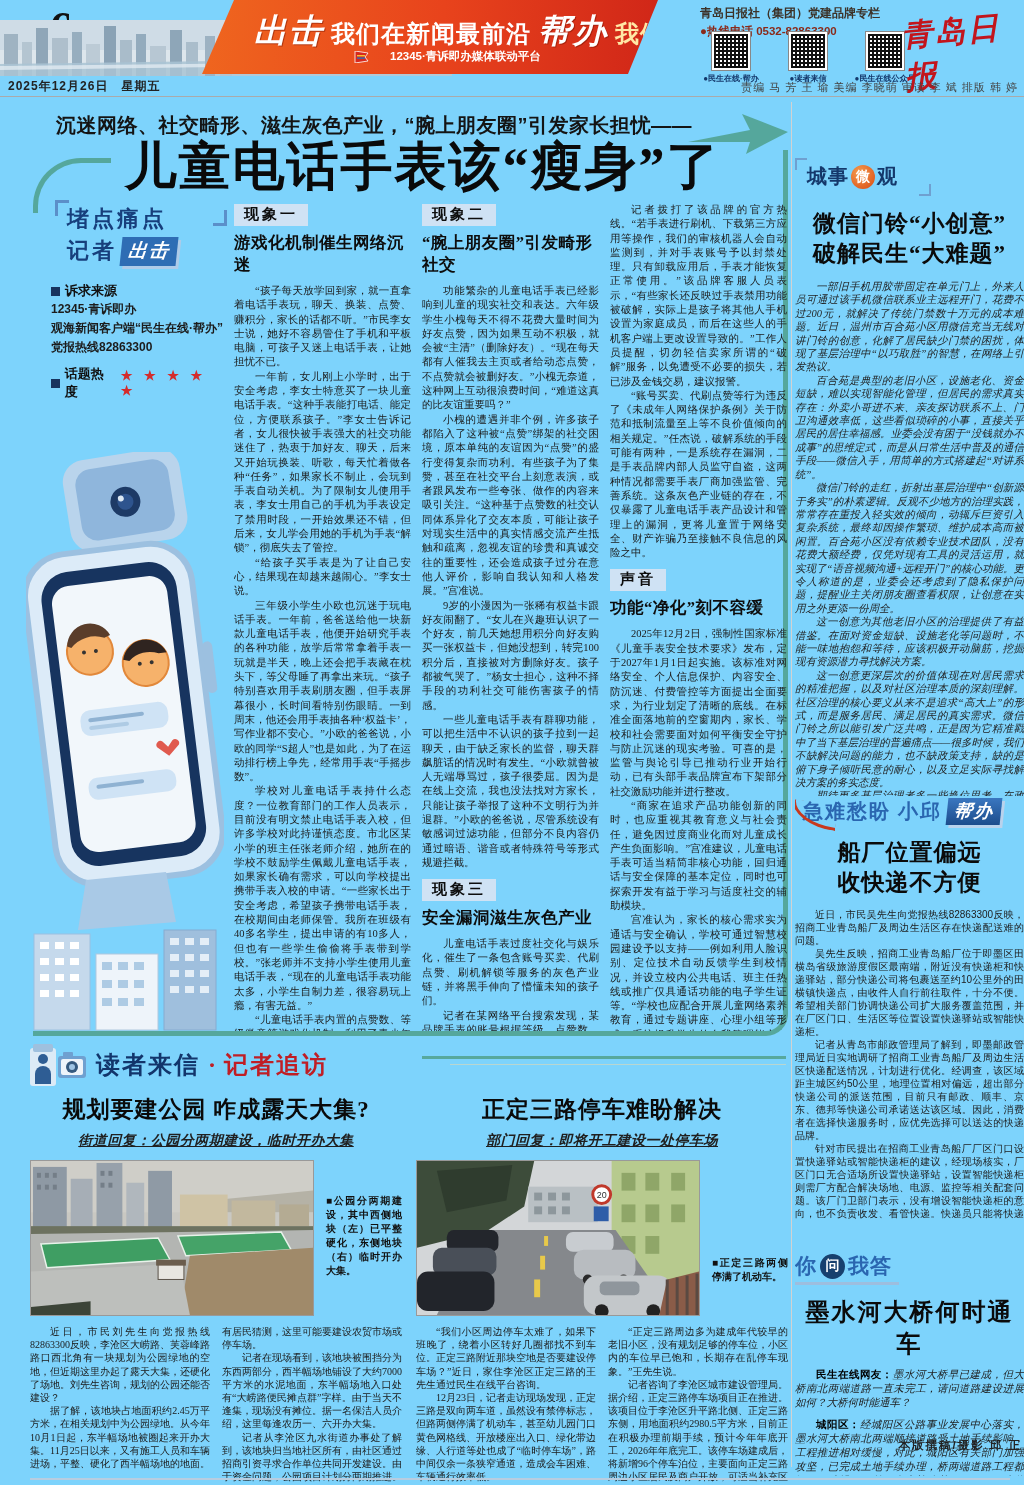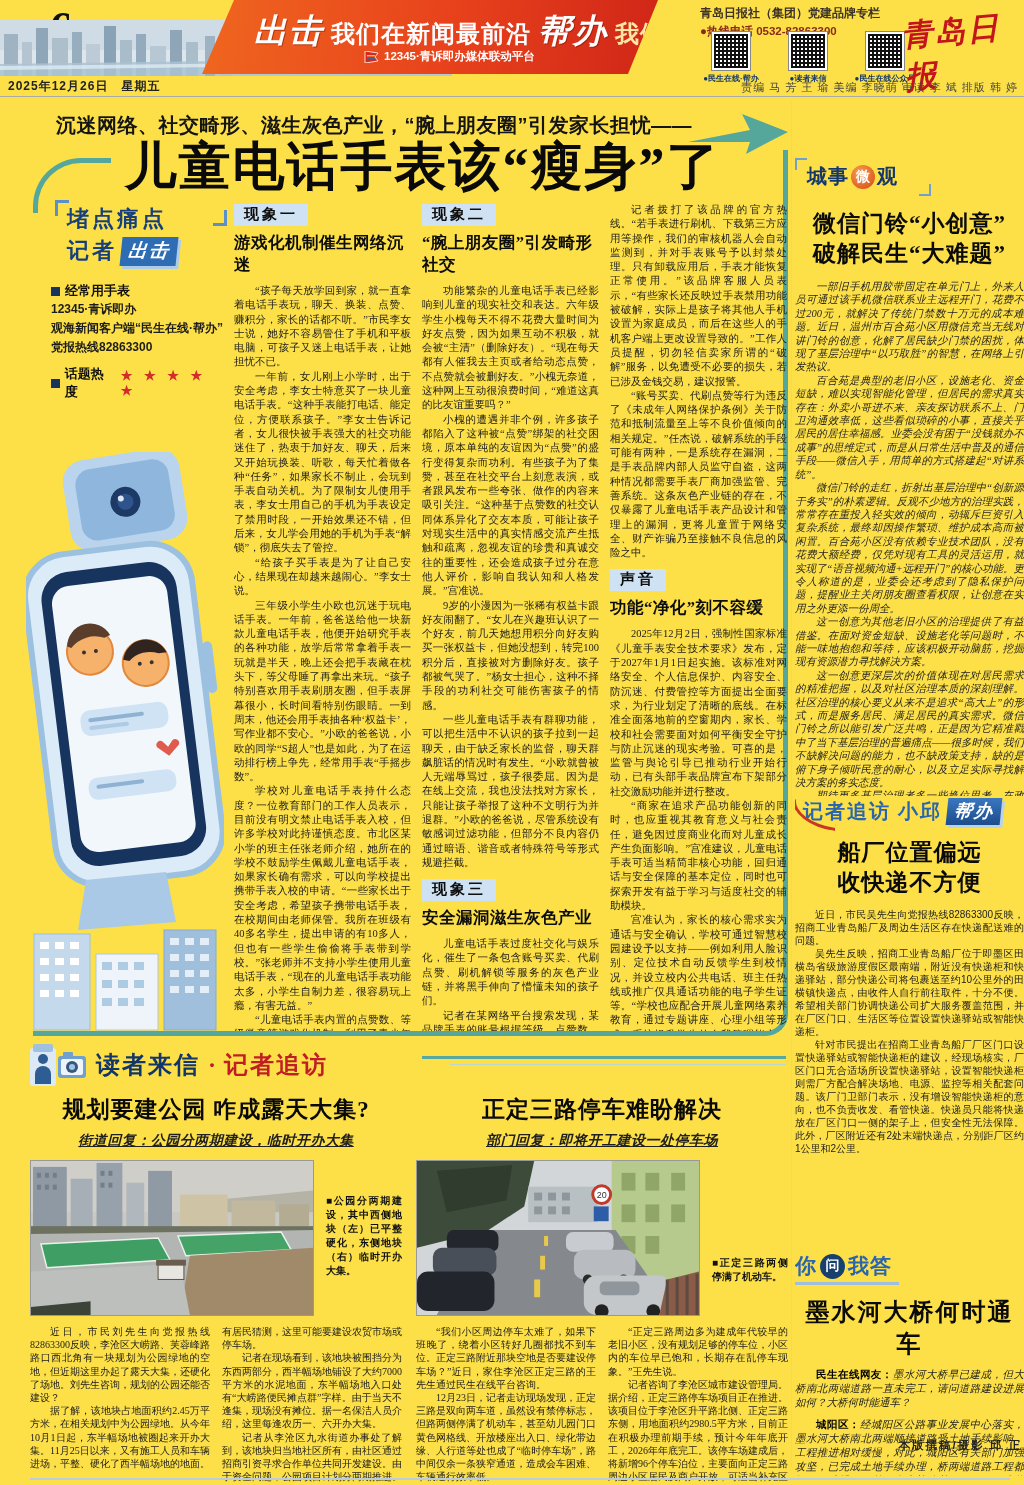--- a/index.html
+++ b/index.html
@@ -1,30 +1,30 @@
 <!DOCTYPE html>
 <html><head>
 <meta charset="utf-8">
 <style>
   * { margin:0; padding:0; box-sizing:border-box; }
   html,body { background:#e9e9e9; }
   body { font-family:"Liberation Sans","DejaVu Sans",sans-serif; }
-  #page { position:relative; width:1024px; height:1485px; background:#fde047; overflow:hidden; margin:0 auto; }
+  #page { position:relative; width:1024px; height:1485px; background:#7dd3fc; overflow:hidden; margin:0 auto; }
 
   
   .page-num { position:absolute; left:50px; top:2px; font:900 44px "Liberation Serif",serif; color:#111; }
   .city-photo { position:absolute; left:0; top:20px; width:452px; height:56px; }
   .banner { position:absolute; left:176px; top:0; width:482px; height:74px;
     background:linear-gradient(96deg,#f06a1f 0%,#e8431c 55%,#d02618 100%);
     clip-path:polygon(58px 0,100% 0,calc(100% - 30px) 100%,26px 100%); color:#fff; }
   .banner-row { position:absolute; left:78px; top:9px; display:flex; align-items:baseline; gap:7px; white-space:nowrap; }
   .banner-cta { font:italic 900 33px "Liberation Serif",serif; letter-spacing:2px; text-shadow:1px 1px 0 rgba(120,20,0,.5); }
   .banner-phrase { font:900 24px "Liberation Sans",sans-serif; letter-spacing:1px; }
   .banner-phrase.warm { color:#ffe8a6; }
-  .banner-platform { position:absolute; left:188px; top:49px; display:flex; align-items:center; gap:5px; font:bold 11.5px "Liberation Sans",sans-serif; color:#fff; }
+  .banner-platform { position:absolute; left:178px; top:49px; display:flex; align-items:center; gap:21px; font:bold 11.5px "Liberation Sans",sans-serif; color:#fff; }
   .brand-info { position:absolute; left:700px; top:5px; width:215px; }
   .brand-line1 { font:bold 12px "Liberation Sans",sans-serif; color:#3c3228; }
   .brand-line2 { font:bold 11.5px "Liberation Sans",sans-serif; color:#8a2a1a; margin-top:2px; }
   .qr-row { position:absolute; left:702px; top:32px; display:flex; gap:19px; }
   .qr-cell { width:58px; display:flex; flex-direction:column; align-items:center; }
   .qr { width:38px; height:38px; background:
       repeating-linear-gradient(0deg,#111 0 2px,transparent 2px 4px),
       repeating-linear-gradient(90deg,#111 0 2px,#fff 2px 4px);
       border:2px solid #fff; outline:1px solid #888; }
   .qr-label { margin-top:3px; font:bold 8px "Liberation Sans",sans-serif; color:#14386b; white-space:nowrap; }
@@ -204,21 +204,21 @@
       <div class="sb-corner-r"></div>
       <div class="sb-t1">堵点痛点</div>
       <div class="sb-t2row">
         <span class="sb-t2">记者</span>
         <span class="sb-t3">出击</span>
       </div>
     </div>
     <div class="sb-items">
       <div class="sb-item-label">
           <span class="sb-bullet"></span>
-        <span>经常用手表</span>
+        <span>诉求来源</span>
         </div>
       <div class="sb-line">12345·青诉即办</div>
       <div class="sb-line">观海新闻客户端“民生在线·帮办”</div>
       <div class="sb-line">党报热线82863300</div>
       <div class="sb-item-label">
           <span class="sb-bullet"></span>
         <span>话题热度</span>
         <span class="sb-stars">★ ★ ★ ★ ★</span>
         </div>
     </div>
@@ -364,29 +364,30 @@
           <p class="para">微信门铃的走红，折射出基层治理中“创新源于务实”的朴素逻辑。反观不少地方的治理实践，常常存在重投入轻实效的倾向，动辄斥巨资引入复杂系统，最终却因操作繁琐、维护成本高而被闲置。百合苑小区没有依赖专业技术团队，没有花费大额经费，仅凭对现有工具的灵活运用，就实现了“语音视频沟通+远程开门”的核心功能。更令人称道的是，业委会还考虑到了隐私保护问题，提醒业主关闭朋友圈查看权限，让创意在实用之外更添一份周全。</p>
           <p class="para">这一创意为其他老旧小区的治理提供了有益借鉴。在面对资金短缺、设施老化等问题时，不能一味地抱怨和等待，应该积极开动脑筋，挖掘现有资源潜力寻找解决方案。</p>
           <p class="para">这一创意更深层次的价值体现在对居民需求的精准把握，以及对社区治理本质的深刻理解。社区治理的核心要义从来不是追求“高大上”的形式，而是服务居民、满足居民的真实需求。微信门铃之所以能引发广泛共鸣，正是因为它精准戳中了当下基层治理的普遍痛点——很多时候，我们不缺解决问题的能力，也不缺政策支持，缺的是俯下身子倾听民意的耐心，以及立足实际寻找解决方案的务实态度。</p>
           <p class="para">期待更多基层治理者多一些换位思考，在政策框架内探索更多接地气、低成本、高实效的治理方案。毕竟，民生治理的终极目标，是让居民都能在细微之处，切实感受到生活的便利与治理的温度。</p>
         </div>
     </div>
 
     <div class="rail-block blk-jn">
       <div class="jn-badge">
         <span class="jn-swoosh"></span>
-        <span class="jn-b-txt">记者追访 小邱</span>
+        <span class="jn-b-txt">急难愁盼 小邱</span>
         <span class="jn-b-box">帮办</span>
       </div>
       <h2 class="rail-title">
         <span>船厂位置偏远</span><br><span>收快递不方便</span>
       </h2>
       <div class="jn-body">
           <p class="para">近日，市民吴先生向党报热线82863300反映，招商工业青岛船厂及周边生活区存在快递配送难的问题。</p>
           <p class="para">吴先生反映，招商工业青岛船厂位于即墨区田横岛省级旅游度假区最南端，附近没有快递柜和快递驿站，部分快递公司将包裹送至约10公里外的田横镇快递点，由收件人自行前往取件，十分不便。希望相关部门协调快递公司扩大服务覆盖范围，并在厂区门口、生活区等位置设置快递驿站或智能快递柜。</p>
+          <p class="para">记者从青岛市邮政管理局了解到，即墨邮政管理局近日实地调研了招商工业青岛船厂及周边生活区快递配送情况，计划进行优化。经调查，该区域距主城区约50公里，地理位置相对偏远，超出部分快递公司的派送范围，目前只有邮政、顺丰、京东、德邦等快递公司承诺送达该区域。因此，消费者在选择快递服务时，应优先选择可以送达的快递品牌。</p>
           <p class="para">针对市民提出在招商工业青岛船厂厂区门口设置快递驿站或智能快递柜的建议，经现场核实，厂区门口无合适场所设置快递驿站，设置智能快递柜则需厂方配合解决场地、电源、监控等相关配套问题。该厂门卫部门表示，没有增设智能快递柜的意向，也不负责收发、看管快递。快递员只能将快递放在厂区门口一侧的架子上，但安全性无法保障。此外，厂区附近还有2处末端快递点，分别距厂区约1公里和2公里。</p>
         </div>
     </div>
 
     <div class="rail-block blk-qa">
       <div class="qa-badge">
         <span class="qa-b-txt">你</span>
         <span class="qa-b-circle">问</span>
         <span class="qa-b-txt">我答</span>
         <span class="qa-underline"></span>

